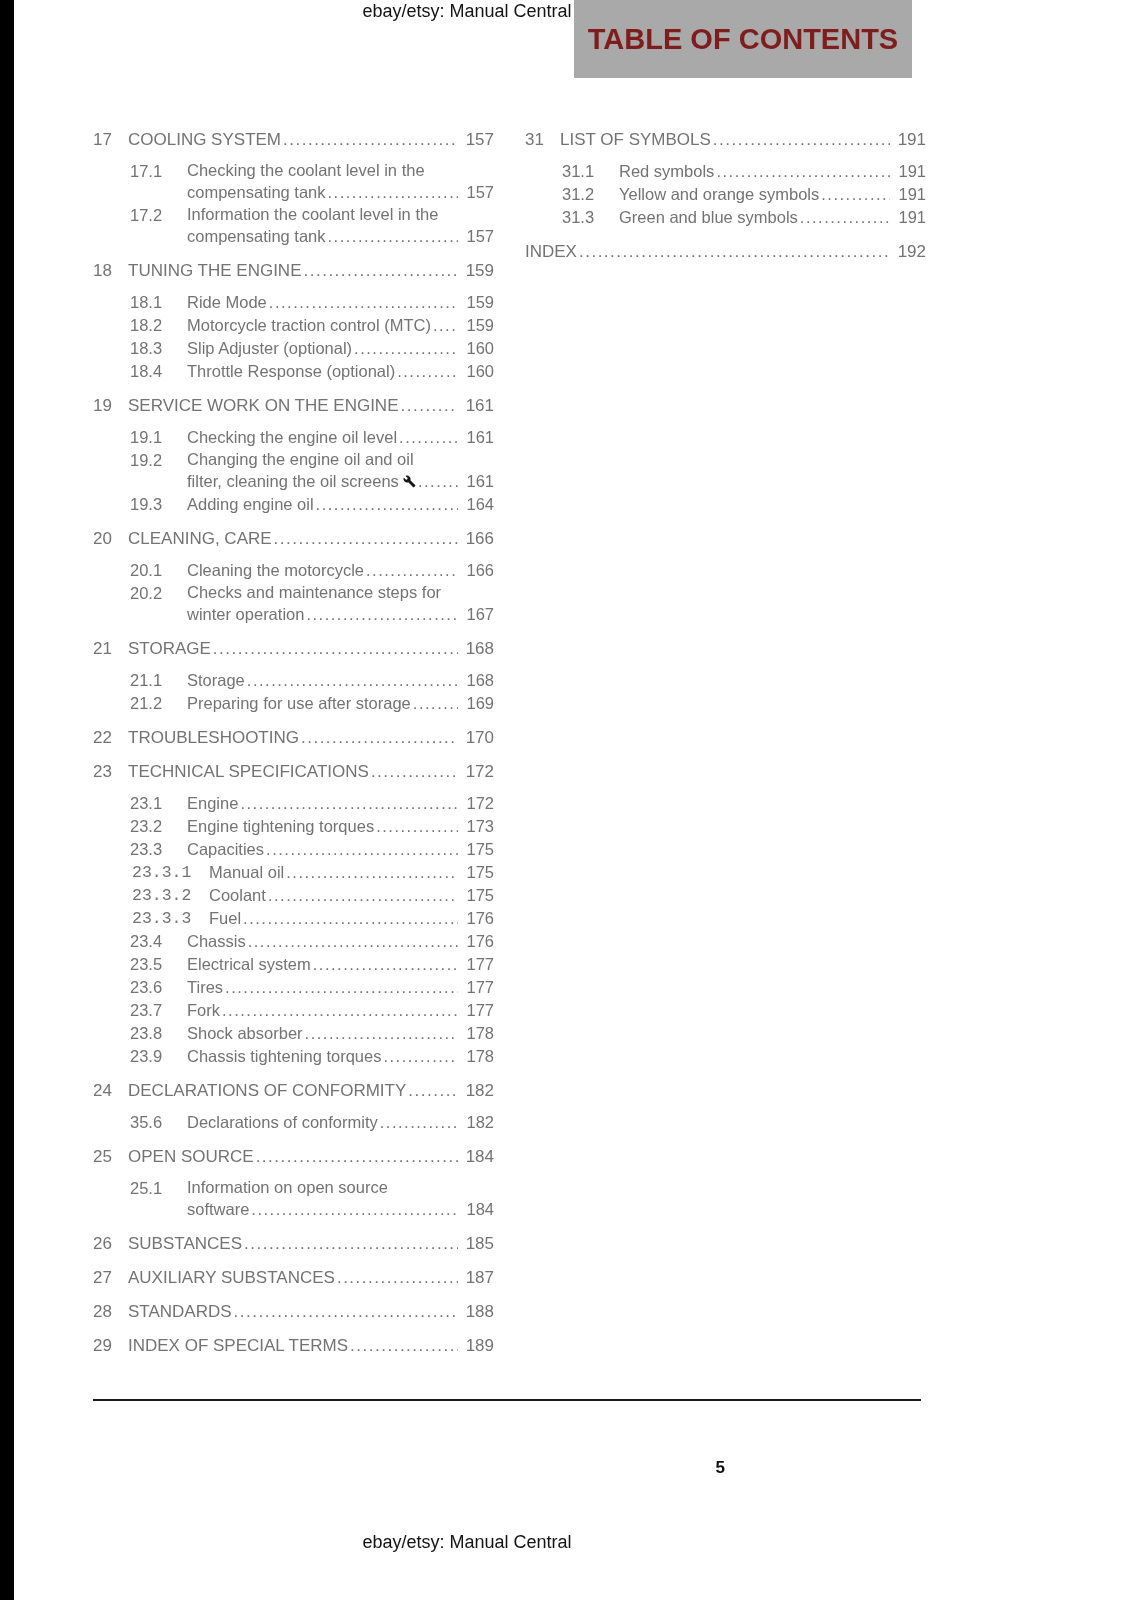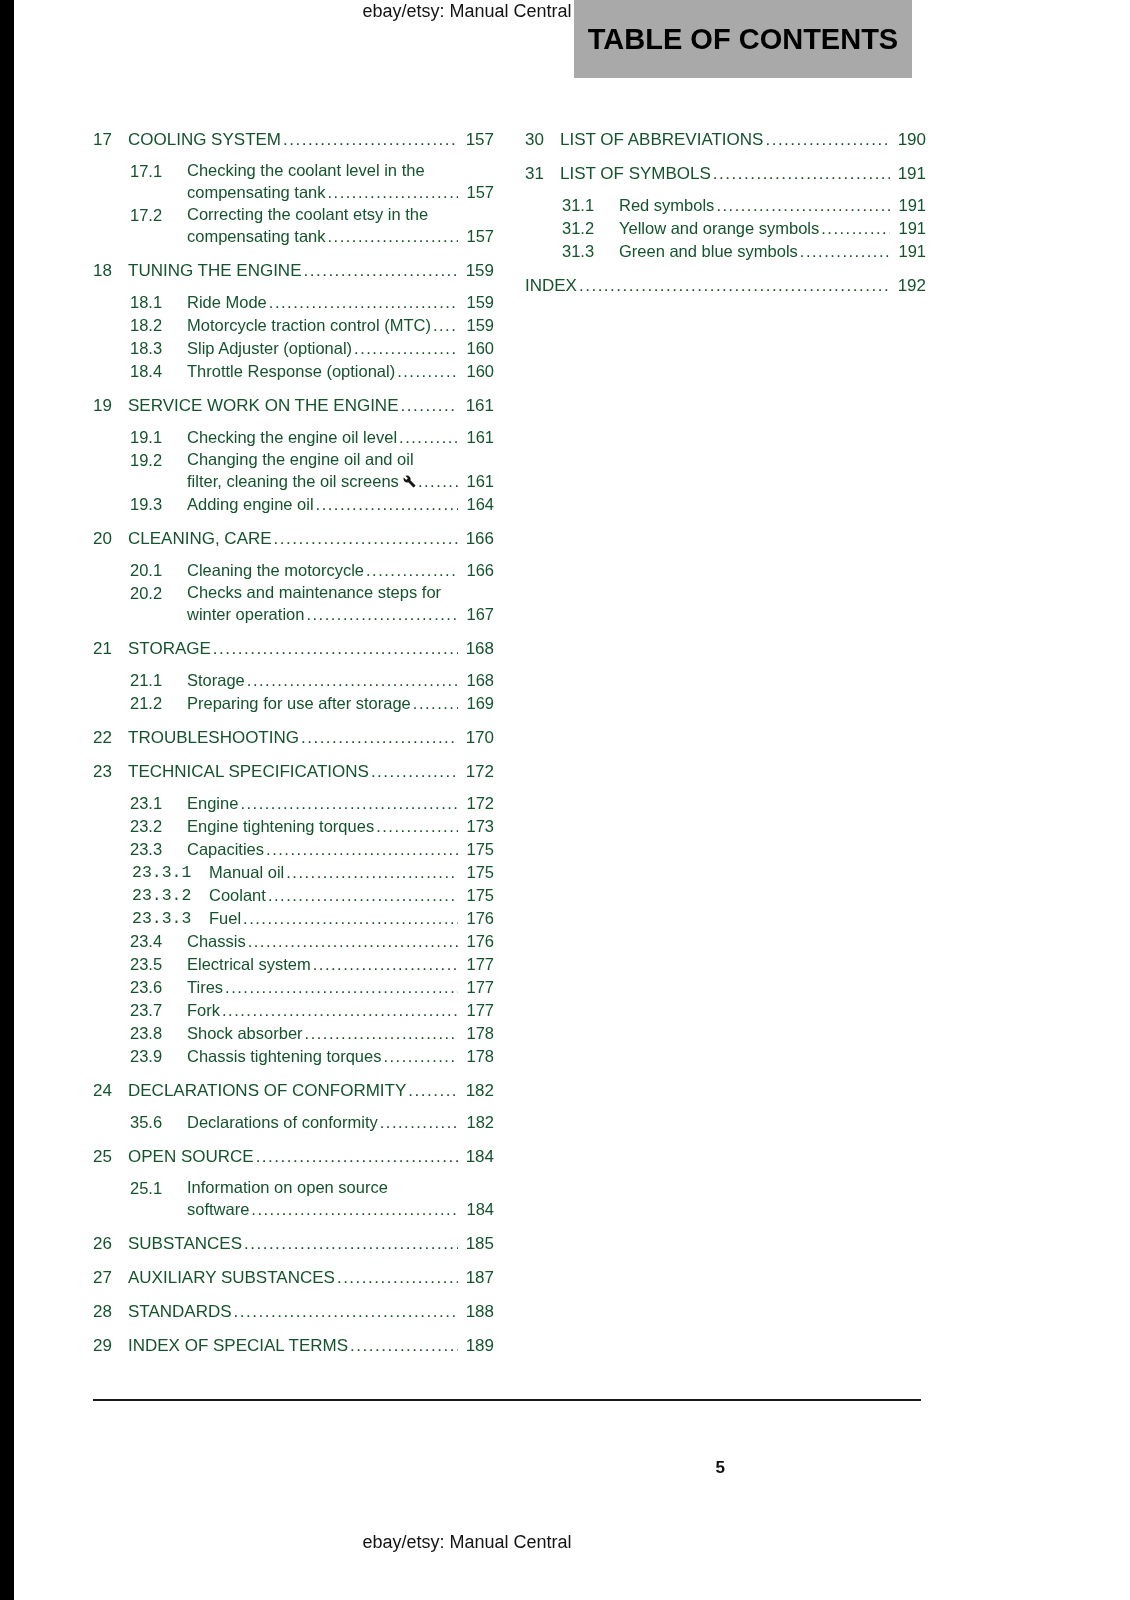--- a/index.html
+++ b/index.html
@@ -20,30 +20,30 @@
   .bottom-watermark {
     position: absolute; top: 1532px; left: 0; width: 100%;
     text-align: center; font-size: 18px; font-weight: 500; color: #141414;
   }
 
   .header-box {
     position: absolute; top: 0; right: 22px; width: 338px; height: 78px;
     background: var(--header-bg, #a9a9a9);
     display: flex; align-items: center; justify-content: center;
   }
-  .header-box .title { font-weight: bold; font-size: 29px; letter-spacing: 0px; color: #000000; }
+  .header-box .title { font-weight: bold; font-size: 29px; letter-spacing: 0px; color: #7f1d1d; }
 
   .toc { position: absolute; left: 93px; top: 128px; width: 833px; display: flex; gap: 31px; }
   .col { width: 401px; flex: none; }
 
   .section { margin-top: 11px; }
   .col .section:first-child { margin-top: 0; }
   .children { margin-top: 9px; }
 
-  .entry { display: flex; font-size: 16.5px; line-height: 23px; color: #14532d; }
+  .entry { display: flex; font-size: 16.5px; line-height: 23px; color: #737373; }
   .lv1 { font-size: 17px; }
   .lv1 .num { width: 35px; flex: none; }
   .lv2 { padding-left: 37px; }
   .lv2 .num { width: 57px; flex: none; }
   .lv3 { padding-left: 39px; }
   .lv3 .num { width: 77px; flex: none; font-family: Liberation Mono, monospace; }
 
   .body { flex: 1; min-width: 0; }
   .tline { line-height: 21px; }
   .lastline { display: flex; align-items: flex-end; }
@@ -92,21 +92,21 @@
                 <div class="lastline">
                   <span class="ttext">compensating tank</span>
                   <span class="leader"></span>
                   <span class="pg">157</span>
                 </div>
               </div>
             </div>
             <div class="entry lv2">
               <span class="num">17.2</span>
               <div class="body">
-                <div class="tline">Correcting the coolant etsy in the</div>
+                <div class="tline">Information the coolant level in the</div>
                 <div class="lastline">
                   <span class="ttext">compensating tank</span>
                   <span class="leader"></span>
                   <span class="pg">157</span>
                 </div>
               </div>
             </div>
           </div>
         </div>
         <div class="section">
@@ -520,32 +520,20 @@
                 <span class="leader"></span>
                 <span class="pg">189</span>
               </div>
             </div>
           </div>
         </div>
       </div>
     <div class="col" id="col-right">
         <div class="section">
           <div class="entry lv1">
-            <span class="num">30</span>
-            <div class="body">
-              <div class="lastline">
-                <span class="ttext">LIST OF ABBREVIATIONS</span>
-                <span class="leader"></span>
-                <span class="pg">190</span>
-              </div>
-            </div>
-          </div>
-        </div>
-        <div class="section">
-          <div class="entry lv1">
             <span class="num">31</span>
             <div class="body">
               <div class="lastline">
                 <span class="ttext">LIST OF SYMBOLS</span>
                 <span class="leader"></span>
                 <span class="pg">191</span>
               </div>
             </div>
           </div>
           <div class="children">

